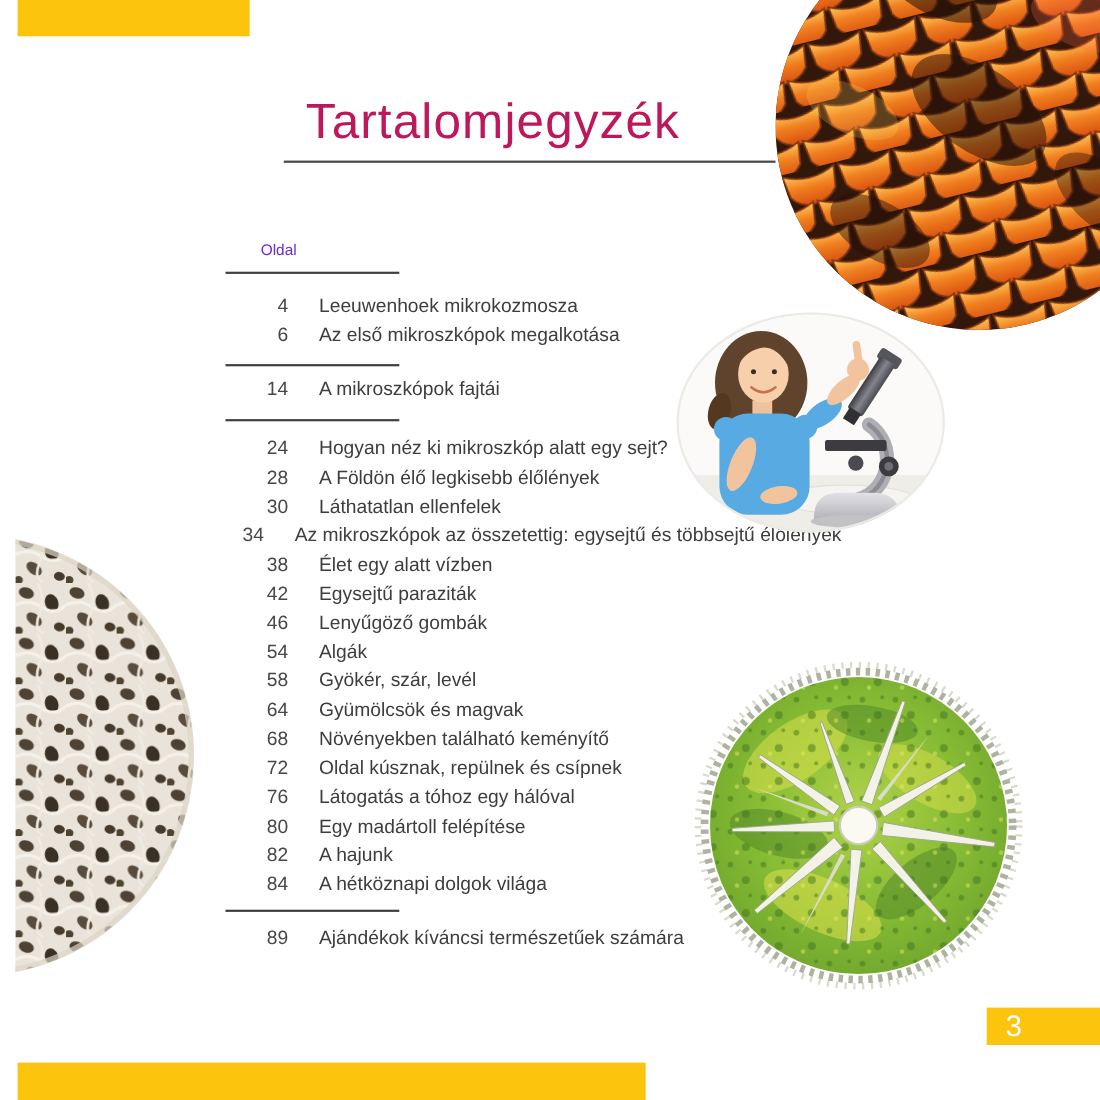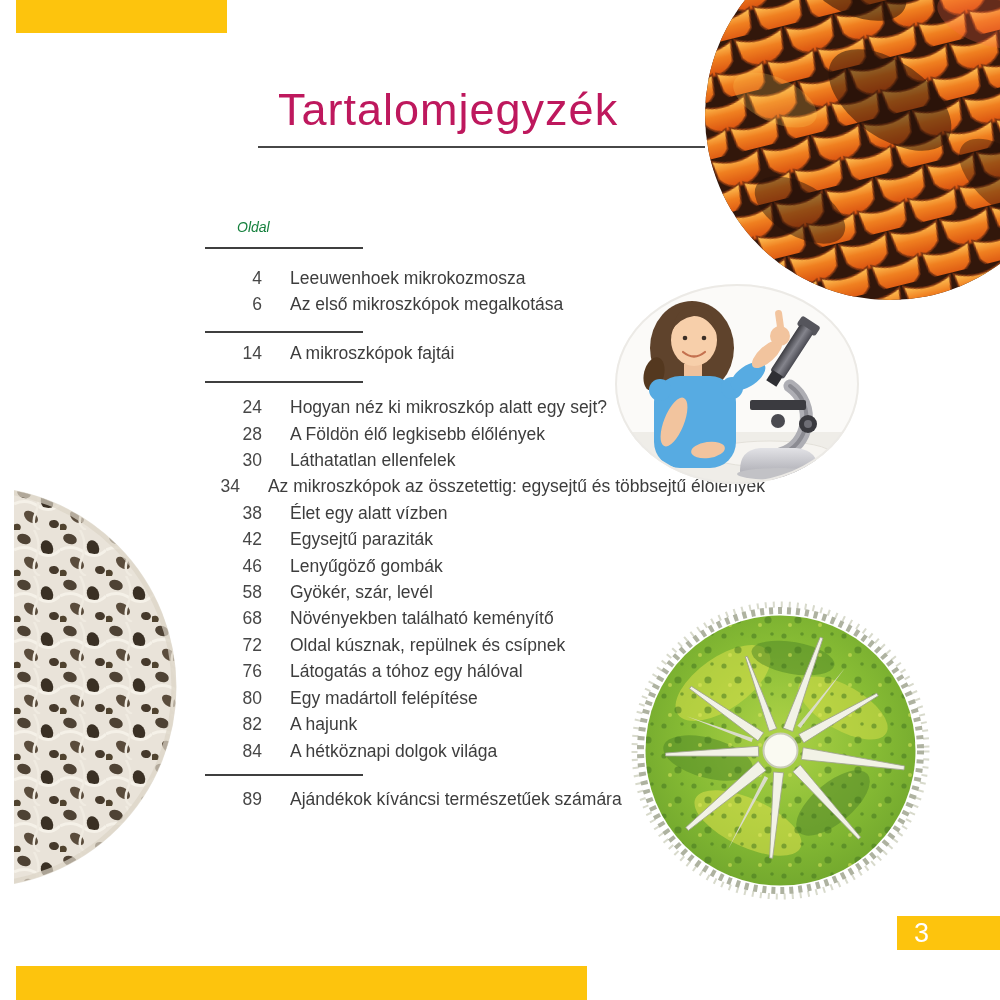--- a/index.html
+++ b/index.html
@@ -11,21 +11,21 @@
   .bar{position:absolute;background:var(--yellow);}
   .top-bar{left:16px;top:0;width:211px;height:33px;}
   .bottom-bar{left:16px;top:966px;width:571px;height:34px;}
 
   .page-title{
     position:absolute;left:278px;top:84px;margin:0;
     font-size:45px;font-weight:300;color:#be185d;letter-spacing:1px;
   }
   .title-rule{position:absolute;left:258px;top:146px;width:447px;height:2px;background:#474747;}
 
-  .oldal{position:absolute;left:237px;top:219px;font-size:14px;font-style:italic;color:#15803d;}
+  .oldal{position:absolute;left:237px;top:219px;font-size:14px;color:#6d28d9;}
 
   .toc{position:absolute;left:205px;top:247px;width:560px;color:#3d3d3d;}
   .toc-sep{width:158px;height:2px;background:#3f3f3f;}
   .toc-group.g0{margin:16px 0 13px;}
   .toc-group.g1{margin:7px 0 15px;}
   .toc-group.g2{margin:11px 0 10px;}
   .toc-group.g3{margin:10px 0 0;}
   .toc-row{display:flex;line-height:26.4px;font-size:17.5px;}
   .toc-row .num{width:57px;text-align:right;color:#474747;}
   .toc-row .ttl{margin-left:28px;white-space:nowrap;}
@@ -128,22 +128,30 @@
       </div>
       <div class="toc-row">
         <span class="num">42</span>
         <span class="ttl">Egysejtű paraziták</span>
       </div>
       <div class="toc-row">
         <span class="num">46</span>
         <span class="ttl">Lenyűgöző gombák</span>
       </div>
       <div class="toc-row">
+        <span class="num">54</span>
+        <span class="ttl">Algák</span>
+      </div>
+      <div class="toc-row">
         <span class="num">58</span>
         <span class="ttl">Gyökér, szár, levél</span>
+      </div>
+      <div class="toc-row">
+        <span class="num">64</span>
+        <span class="ttl">Gyümölcsök és magvak</span>
       </div>
       <div class="toc-row">
         <span class="num">68</span>
         <span class="ttl">Növényekben található keményítő</span>
       </div>
       <div class="toc-row">
         <span class="num">72</span>
         <span class="ttl">Oldal kúsznak, repülnek és csípnek</span>
       </div>
       <div class="toc-row">

